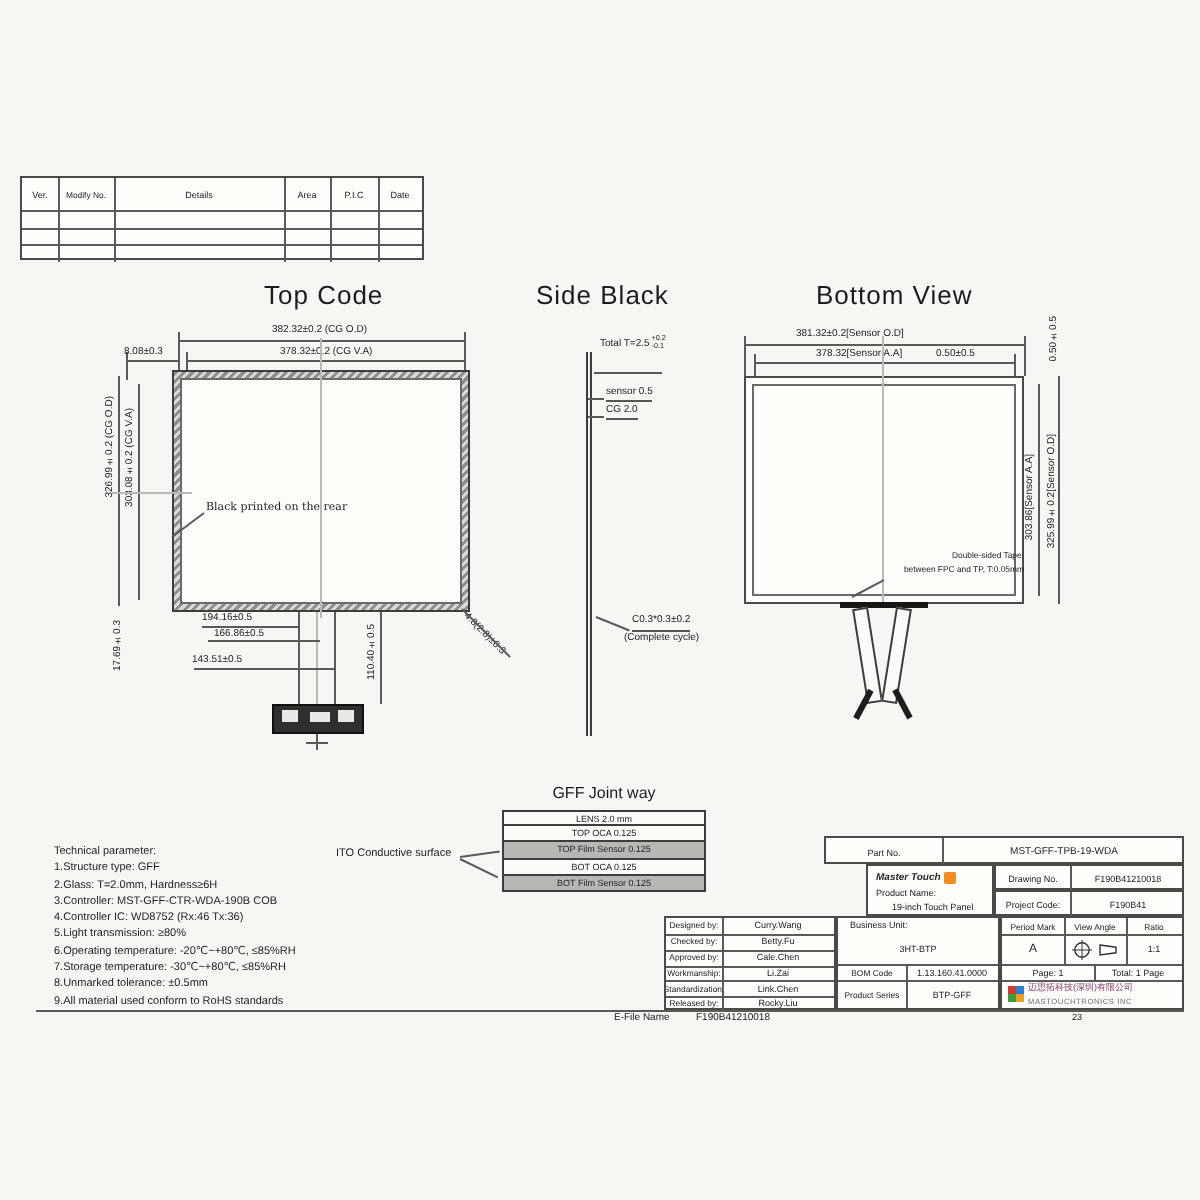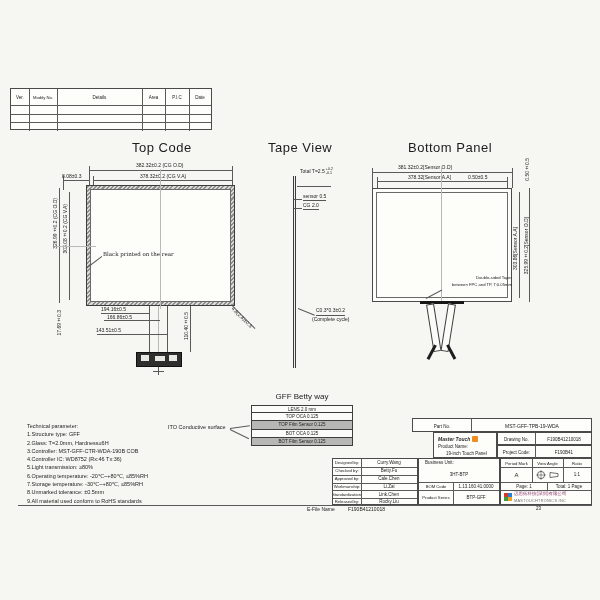--- a/index.html
+++ b/index.html
@@ -98,40 +98,40 @@
   <div class="hl" style="left:97px;top:334px;width:70px;"></div>
   <div class="t" style="left:101px;top:307px;">194.16±0.5</div>
   <div class="t" style="left:107px;top:314.5px;">166.86±0.5</div>
   <div class="t" style="left:96px;top:328px;">143.51±0.5</div>
   <div class="vl" style="left:190px;top:306px;height:46px;"></div>
   <div class="vt" style="left:183px;top:312px;">110.40±0.5</div>
   <div class="vt" style="left:56px;top:310px;">17.69±0.3</div>
   <div class="t" style="left:234px;top:306px;transform:rotate(45deg);transform-origin:left top;">4.8(2.8)±0.3</div>
   <div class="leader" style="left:231px;top:304px;width:34px;transform:rotate(45deg);"></div>
 
-  <div class="viewtitle" style="left:268px;top:140px;">Tape View</div>
+  <div class="viewtitle" style="left:268px;top:140px;">Side Black</div>
   <div style="position:absolute;left:293px;top:176px;width:3px;height:192px;
               border-left:1px solid #3d3d3d;border-right:1px solid #3d3d3d;
               background:#efefec;box-sizing:border-box;"></div>
   <div class="hl" style="left:297px;top:186px;width:34px;"></div>
   <div class="t" style="left:300px;top:168px;">
     <span>Total T=2.5</span><span class="tolstack">
         <span>+0.2</span>
         <span>-0.1</span>
       </span>
   </div>
   <div class="hl" style="left:294px;top:199px;width:8px;"></div>
   <div class="t ul" style="left:303px;top:193.5px;">sensor 0.5</div>
   <div class="hl" style="left:294px;top:208px;width:8px;"></div>
   <div class="t ul" style="left:303px;top:202.5px;">CG 2.0</div>
   <div class="leader" style="left:298px;top:308px;width:18px;transform:rotate(22deg);"></div>
   <div class="t ul" style="left:316px;top:308px;">C0.3*0.3±0.2</div>
   <div class="t" style="left:312px;top:316.5px;">(Complete cycle)</div>
 
-  <div class="viewtitle" style="left:408px;top:140px;">Bottom Panel</div>
+  <div class="viewtitle" style="left:408px;top:140px;">Bottom View</div>
 
   <div class="vl" style="left:372px;top:168px;height:20px;"></div>
   <div class="vl" style="left:512px;top:168px;height:20px;"></div>
   <div class="hl" style="left:372px;top:172px;width:140px;"></div>
   <div class="vl" style="left:377px;top:177px;height:15px;"></div>
   <div class="vl" style="left:507px;top:177px;height:15px;"></div>
   <div class="hl" style="left:377px;top:181px;width:130px;"></div>
   <div class="t" style="left:398px;top:165px;">381.32±0.2[Sensor O.D]</div>
   <div class="t" style="left:408px;top:174.5px;">378.32[Sensor A.A]</div>
   <div class="t" style="left:468px;top:174.5px;">0.50±0.5</div>
@@ -153,21 +153,21 @@
   <div style="position:absolute;left:420px;top:301px;width:44px;height:3px;background:#161616;"></div>
   <div class="legbar" style="left:426px;top:304px;transform:rotate(-9deg);"></div>
   <div class="legbar" style="left:448px;top:304px;transform:rotate(9deg);"></div>
   <div class="xtip" style="left:434px;top:345px;transform:rotate(28deg);"></div>
   <div class="xtip" style="left:446px;top:345px;transform:rotate(-28deg);"></div>
 
   <div class="t t6" style="left:168px;top:424px;">ITO Conductive surface</div>
   <div class="leader" style="left:230px;top:428px;width:20px;transform:rotate(-8deg);"></div>
   <div class="leader" style="left:230px;top:429px;width:21px;transform:rotate(26deg);"></div>
 
-  <div style="position:absolute;left:251px;top:392px;width:102px;text-align:center;font-size:8px;color:#1c1c1c;">GFF Betty way</div>
+  <div style="position:absolute;left:251px;top:392px;width:102px;text-align:center;font-size:8px;color:#1c1c1c;">GFF Joint way</div>
   <div style="position:absolute;left:251px;top:405px;width:102px;">
     <div class="stackrow" style="top:0;position:relative;">LENS 2.0 mm</div>
     <div class="stackrow" style="position:relative;">TOP OCA 0.125</div>
     <div class="stackrow shaded" style="position:relative;">TOP Film Sensor 0.125</div>
     <div class="stackrow" style="position:relative;">BOT OCA 0.125</div>
     <div class="stackrow shaded" style="position:relative;">BOT Film Sensor 0.125</div>
   </div>
 
   <div style="position:absolute;left:27px;top:422px;font-size:5.5px;line-height:8.3px;color:#1f1f1f;">
     <div class="tpline">Technical parameter:</div>

